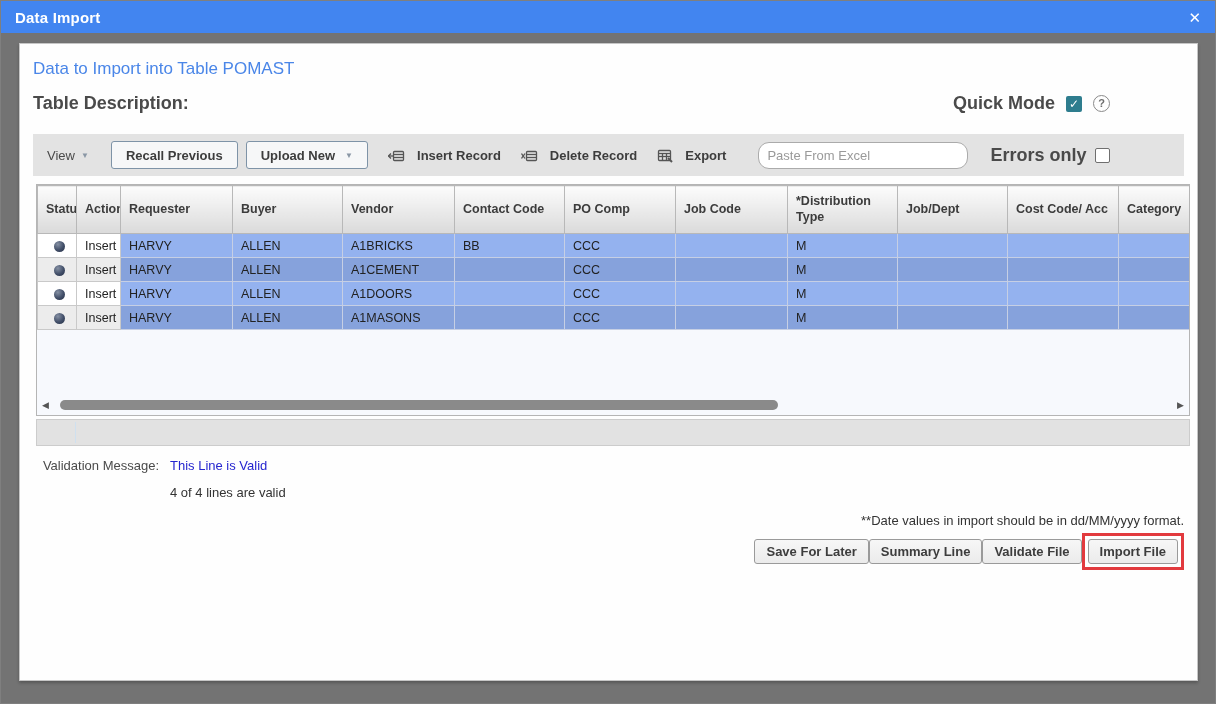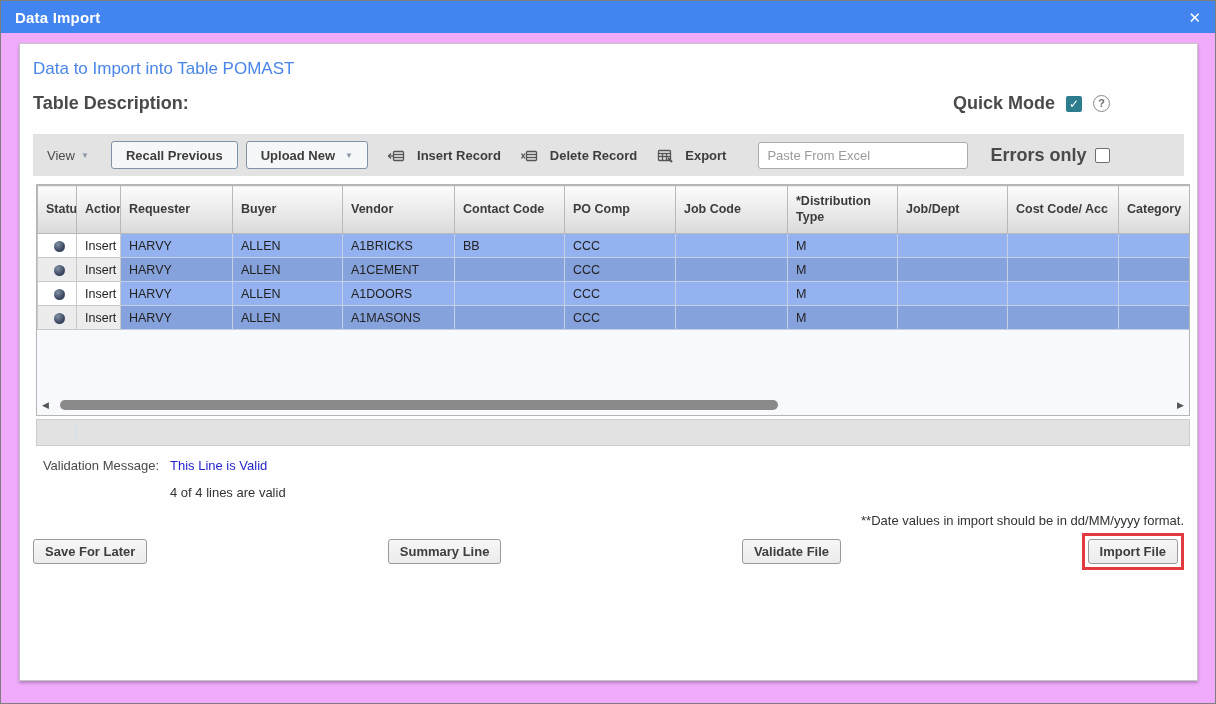--- a/index.html
+++ b/index.html
@@ -2,21 +2,21 @@
 <html><head>
 <meta charset="utf-8">
 <style>
   * { margin:0; padding:0; box-sizing:border-box; }
   html,body { width:1216px; height:704px; }
   body {
     font-family:"Liberation Sans","DejaVu Sans",sans-serif;
     background:#e9e9e9; overflow:hidden;
   }
   .dialog {
-    width:1216px; height:704px; background:#f0abfc;
+    width:1216px; height:704px; background:#737373;
     border:1px solid #7f7f7f; position:relative; display:flex; flex-direction:column;
   }
   .titlebar {
     height:32px; background:#4285f0; color:#fff; display:flex; align-items:center;
     padding:0 14px; flex:0 0 auto;
   }
   .titlebar .title { font-size:15px; font-weight:bold; letter-spacing:.2px; }
   .titlebar .close { margin-left:auto; font-size:15px; font-weight:bold; cursor:pointer; line-height:1; }
   .panel {
     margin:10px 17px 0 18px; background:#fefefe; border:1px solid #c6c6c6;
@@ -45,21 +45,21 @@
   .tri { font-size:8px; color:#8a97a5; }
   .tb-btn {
     background:#f6f7f8; border:1px solid #7e93a7; border-radius:3px; height:28px;
     padding:0 14px; font-size:13px; font-weight:bold; color:#3d3d3d; cursor:pointer;
     display:flex; align-items:center; gap:10px; font-family:inherit;
   }
   .tb-action { display:flex; align-items:flex-end; gap:12px; margin-left:12px; cursor:pointer; }
   .tb-action .lbl { font-size:13px; font-weight:bold; color:#3d3d3d; }
   .tb-action svg { display:block; }
   .paste-input {
-    margin-left:24px; width:210px; height:27px; border:1px solid #ababab; border-radius:3px;
+    margin-left:24px; width:210px; height:27px; border:1px solid #ababab; border-radius:11px;
     padding:0 8px; font-size:13px; font-family:inherit; color:#333; background:#fff;
   }
   .paste-input::placeholder { color:#9a9a9a; }
   .errors-group { display:flex; align-items:center; gap:9px; margin-left:14px; }
   .errors-check { width:15px; height:15px; background:#fff; border:1px solid #6f6f6f; border-radius:2px; cursor:pointer; }
   
   .grid {
     margin:8px 0 0 3px; width:1154px; height:232px; border:1px solid #b5b5b5;
     display:flex; flex-direction:column; overflow:hidden; background:#f7f9fd;
   }
@@ -92,21 +92,21 @@
   }
   .footer-band .divider { position:absolute; left:38px; top:2px; bottom:2px; width:1px; background:#cfe0ef; }
   
   .val-row { display:flex; margin-top:12px; font-size:13px; }
   .val-row:first-of-type { margin-top:36px; }
   .val-label { width:126px; text-align:right; font-weight:normal; color:#4a4a4a; flex:0 0 auto; }
   .val-value { margin-left:11px; color:#333; }
   .val-link { margin-left:11px; color:#2525cf; cursor:pointer; }
   .date-note { margin-top:13px; font-size:13px; color:#333;text-align:right; }
   
-  .btn-row { display:flex; align-items:center; justify-content:space-between; margin-top:5px; gap:8px; }
+  .btn-row { display:flex; align-items:center; justify-content:flex-end; margin-top:5px; gap:0; }
   .btn {
     background:linear-gradient(#f7f7f7,#ebebeb); border:1px solid #9a9a9a; border-radius:3px;
     height:25px; padding:0 11px; font-size:13px; font-weight:bold; color:#3d3d3d;
     font-family:inherit; cursor:pointer;
   }
   .red-wrap { border:3px solid #e23a3e; padding:3px; display:inline-flex; }
 </style>
 </head>
 <body>
 

